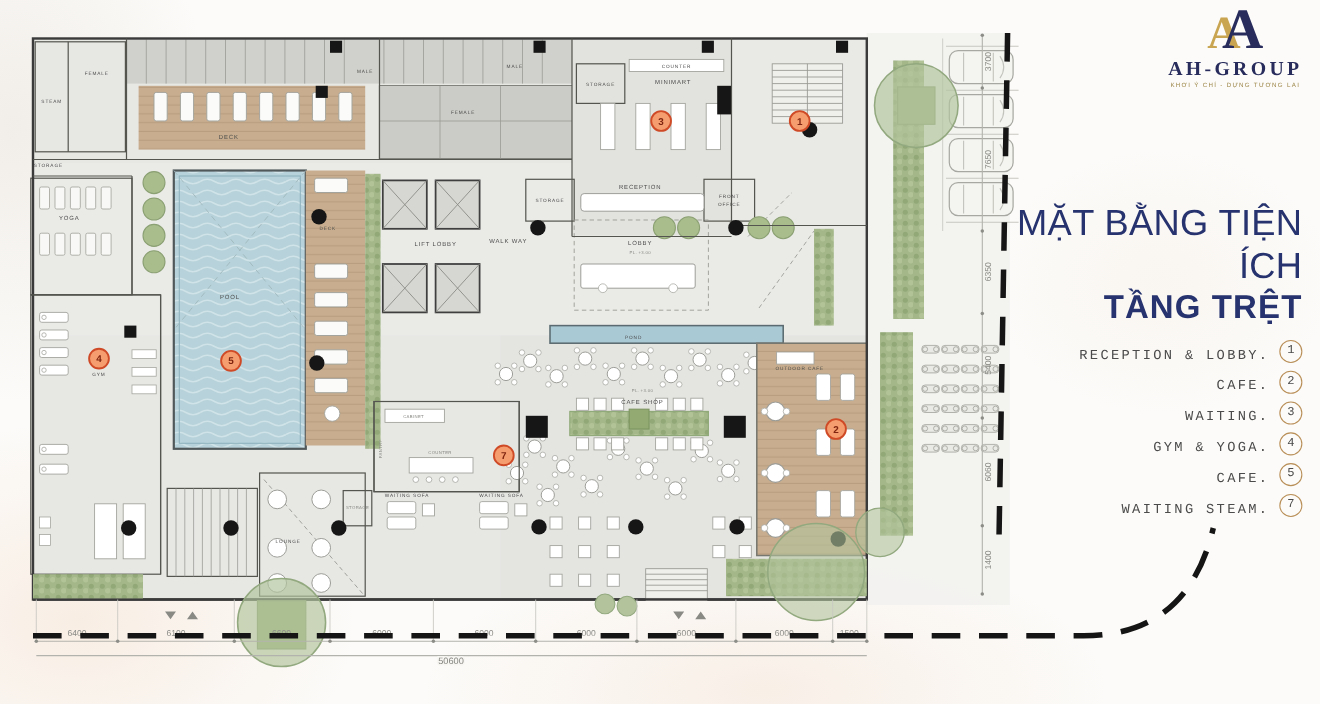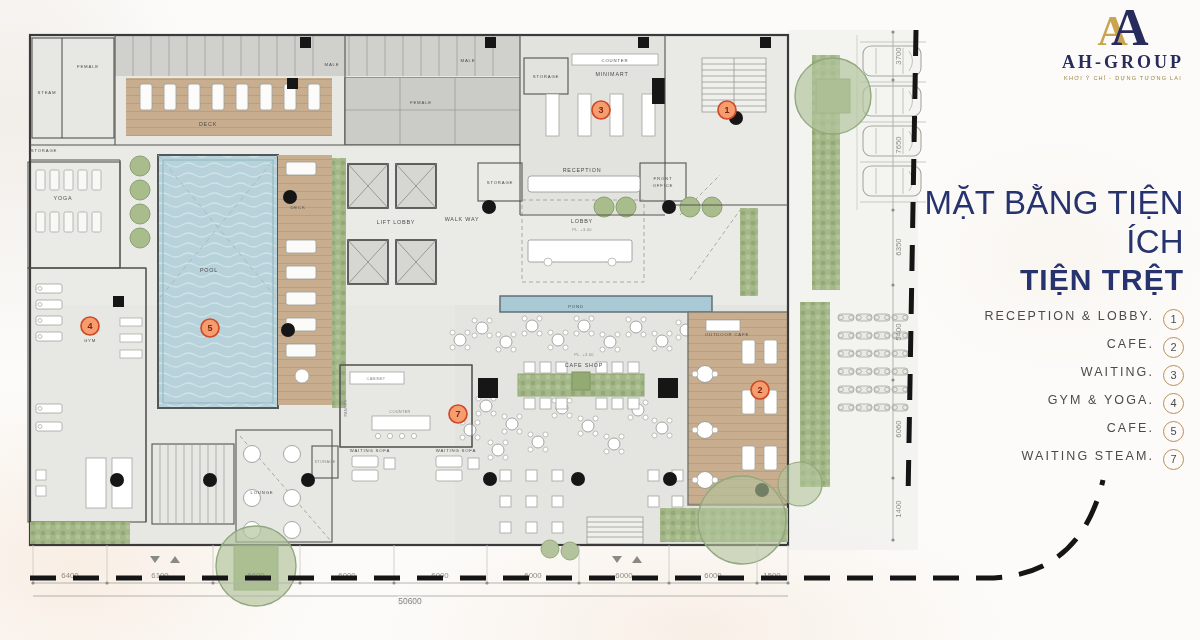--- a/index.html
+++ b/index.html
@@ -31,21 +31,21 @@
   .logo{position:absolute;top:2px;right:2px;text-align:center;}
   .logo-as{font-family:"Liberation Serif",serif;line-height:1;height:52px;}
   .logo-as .gold{font-size:42px;font-weight:700;color:#c9a551;}
   .logo-as .navy{font-size:52px;font-weight:700;color:#272c5c;margin-left:-17px;}
   .logo-brand{font-family:"Liberation Serif",serif;font-size:18px;font-weight:700;letter-spacing:3px;color:#272c5c;margin-top:-2px;}
   .logo-tag{font-size:5.6px;letter-spacing:1.2px;color:#9c8648;margin-top:2px;}
   .title{position:absolute;top:184px;right:2px;text-align:right;color:#26336e;line-height:1.18;}
   .title-l1{font-size:33px;letter-spacing:.3px;}
   .title-l2{font-size:30px;font-weight:700;letter-spacing:1px;}
   .legend{position:absolute;top:309px;right:2px;}
-  .legend-row{display:flex;justify-content:flex-end;align-items:flex-start;gap:9px;margin-bottom:7px;}
+  .legend-row{display:flex;justify-content:flex-end;align-items:flex-end;gap:9px;margin-bottom:7px;font-family:Liberation Mono, monospace;}
   .legend-label{font-size:12.5px;letter-spacing:2.1px;color:#4b4b4b;}
   .legend-circle{width:19px;height:19px;border-radius:50%;border:1.6px solid #b98f58;color:#4b4b4b;
     font-size:11px;line-height:19px;text-align:center;flex:0 0 auto;}
 </style>
 </head>
 <body>
 
 <svg class="plan" width="1200" height="640" viewBox="0 0 1200 640">
   <defs>
     <pattern id="wood" width="8" height="8" patternUnits="userSpaceOnUse">
@@ -527,21 +527,21 @@
   <div class="logo">
     <div class="logo-as">
       <span class="gold">A</span><span class="navy">A</span>
     </div>
     <div class="logo-brand">AH-GROUP</div>
     <div class="logo-tag">KHƠI Ý CHÍ - DỰNG TƯƠNG LAI</div>
   </div>
 
   <div class="title">
     <div class="title-l1">MẶT BẰNG TIỆN ÍCH</div>
-    <div class="title-l2">TIỆN TRỆT</div>
+    <div class="title-l2">TẦNG TRỆT</div>
   </div>
 
   <div class="legend">
     <div class="legend-row">
       <span class="legend-label">RECEPTION &amp; LOBBY.</span>
       <span class="legend-circle">1</span>
     </div>
     <div class="legend-row">
       <span class="legend-label">CAFE.</span>
       <span class="legend-circle">2</span>

